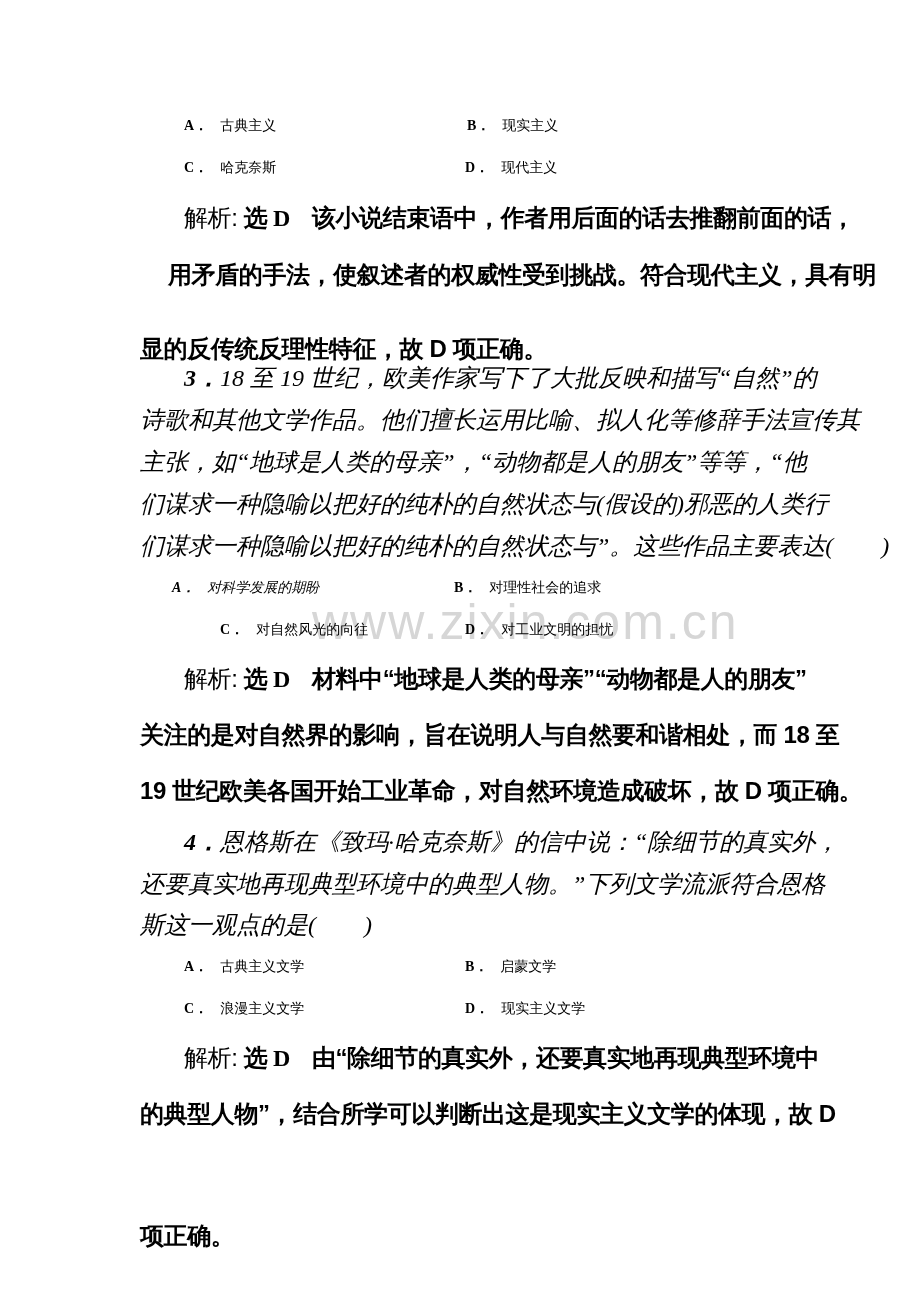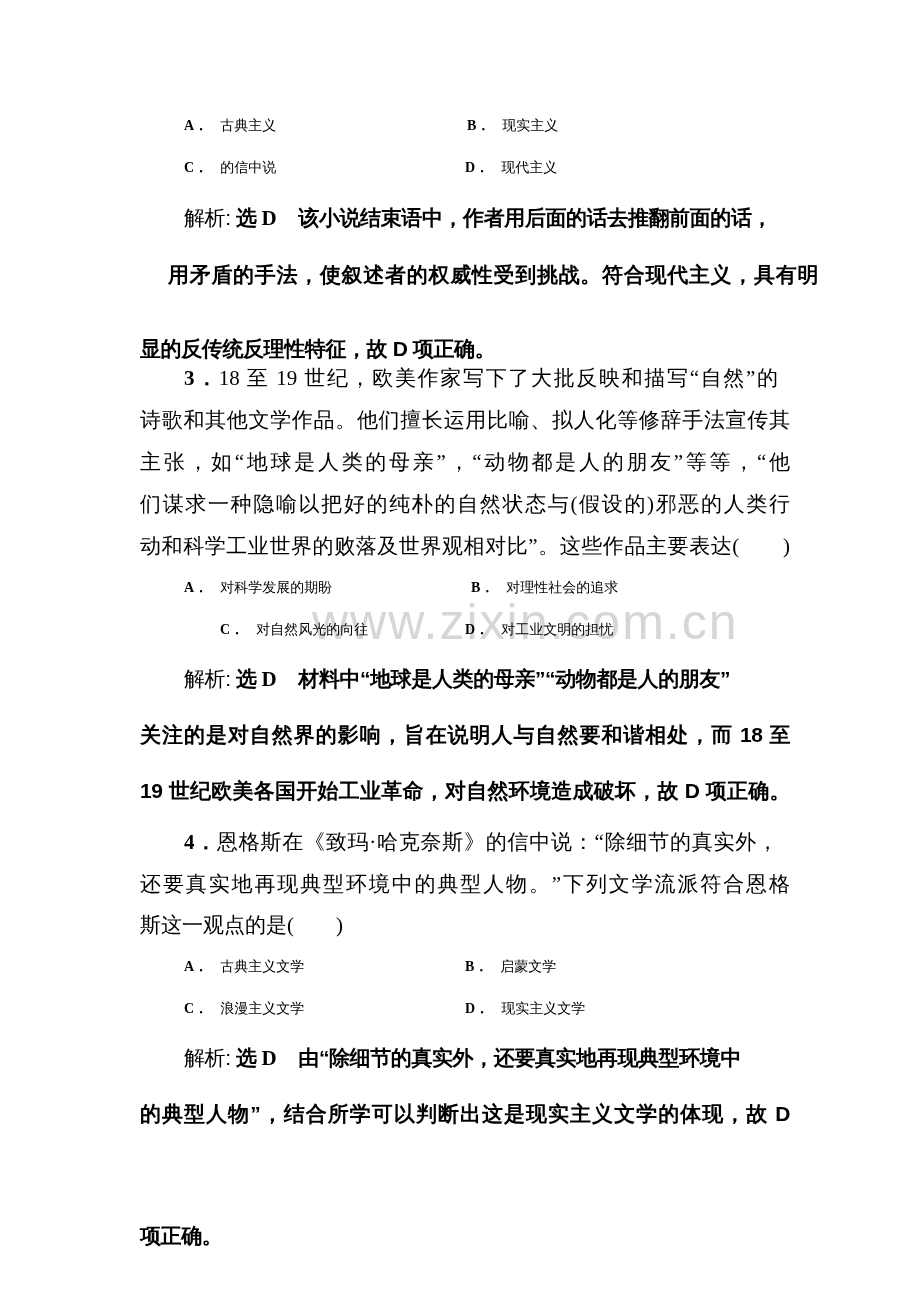--- a/index.html
+++ b/index.html
@@ -1,19 +1,19 @@
 <!DOCTYPE html>
 <html><head>
 <meta charset="utf-8">
 <style>
   html, body { margin:0; padding:0; background:#ffffff; }
   body { width:920px; height:1302px; position:relative; overflow:hidden; color:#000; }
   .page { position:absolute; left:0; top:0; width:920px; height:1302px; }
-  .line { position:absolute; left:140px; width:650px; white-space:nowrap; font-size:21px; line-height:24px; }
-  .serif { font-family:"Liberation Serif","DejaVu Serif",serif; }
+  .line { position:absolute; left:140px; width:650px; white-space:nowrap; font-size:24px; line-height:24px; }
+  .serif { font-family:"Liberation Serif","DejaVu Serif",serif;font-style:italic; }
   .sans { font-family:"Liberation Sans","DejaVu Sans",sans-serif; font-weight:bold; letter-spacing:-0.4px; }
   .indent { left:184px; }
   .opt { position:absolute; font-family:"Liberation Serif","DejaVu Serif",serif; font-size:14px; line-height:24px; white-space:nowrap; }
   .opt .key { font-weight:bold; margin-right:12px; }
   .just { text-align:justify; text-align-last:justify; }
   .exp-label { font-family:"Liberation Sans","DejaVu Sans",sans-serif; font-weight:normal; }
   .exp-sel { font-family:"Liberation Serif","DejaVu Serif",serif; font-weight:bold; margin-right:22px; }
   .qnum { font-weight:bold; }
   .watermark { position:absolute; left:312px; top:593px; font-family:"Liberation Sans","DejaVu Sans",sans-serif; font-size:50px; color:#d6d6d6; letter-spacing:2px; z-index:0; white-space:nowrap; }
   .content { position:relative; z-index:1; }
@@ -27,45 +27,45 @@
 
   <div class="content">
 
     <div class="opt" style="left:184px; top:114px;">
       <span class="key">A．</span><span>古典主义</span>
     </div>
     <div class="opt" style="left:467px; top:114px;">
       <span class="key">B．</span><span>现实主义</span>
     </div>
     <div class="opt" style="left:184px; top:156px;">
-      <span class="key">C．</span><span>的信中说</span>
+      <span class="key">C．</span><span>哈克奈斯</span>
     </div>
     <div class="opt" style="left:465px; top:156px;">
       <span class="key">D．</span><span>现代主义</span>
     </div>
 
     <div class="line sans indent" style="top:206px; width:606px;">
       <span class="exp-label">解析:</span>
       <span class="exp-sel">选 D</span><span>该小说结束语中，作者用后面的话去推翻前面的话，</span>
     </div>
     <div class="line sans just" style="top:263px;margin-left:28px;">用矛盾的手法，使叙述者的权威性受到挑战。符合现代主义，具有明</div>
     <div class="line sans" style="top:337px;">显的反传统反理性特征，故 D 项正确。</div>
 
     <div class="line serif indent just" style="top:366px; width:594px;">
       <span class="qnum">3．</span><span>18 至 19 世纪，欧美作家写下了大批反映和描写“自然”的</span>
     </div>
     <div class="line serif just" style="top:408px;">诗歌和其他文学作品。他们擅长运用比喻、拟人化等修辞手法宣传其</div>
     <div class="line serif just" style="top:450px;">主张，如“地球是人类的母亲”，“动物都是人的朋友”等等，“他</div>
     <div class="line serif just" style="top:492px;">们谋求一种隐喻以把好的纯朴的自然状态与(假设的)邪恶的人类行</div>
-    <div class="line serif just" style="top:534px;">动和科学工业世界的败落及世界观相对比”。这些作品主要表达(　　)</div>
+    <div class="line serif just" style="top:534px;">们谋求一种隐喻以把好的纯朴的自然状态与”。这些作品主要表达(　　)</div>
 
-    <div class="opt" style="left:184px; top:576px;">
+    <div class="opt" style="left:172px; top:576px;font-style:italic;">
       <span class="key">A．</span><span>对科学发展的期盼</span>
     </div>
-    <div class="opt" style="left:471px; top:576px;">
+    <div class="opt" style="left:454px; top:576px;">
       <span class="key">B．</span><span>对理性社会的追求</span>
     </div>
     <div class="opt" style="left:184px; top:618px;margin-left:36px;">
       <span class="key">C．</span><span>对自然风光的向往</span>
     </div>
     <div class="opt" style="left:465px; top:618px;">
       <span class="key">D．</span><span>对工业文明的担忧</span>
     </div>
 
     <div class="line sans indent" style="top:667px; width:606px;">

